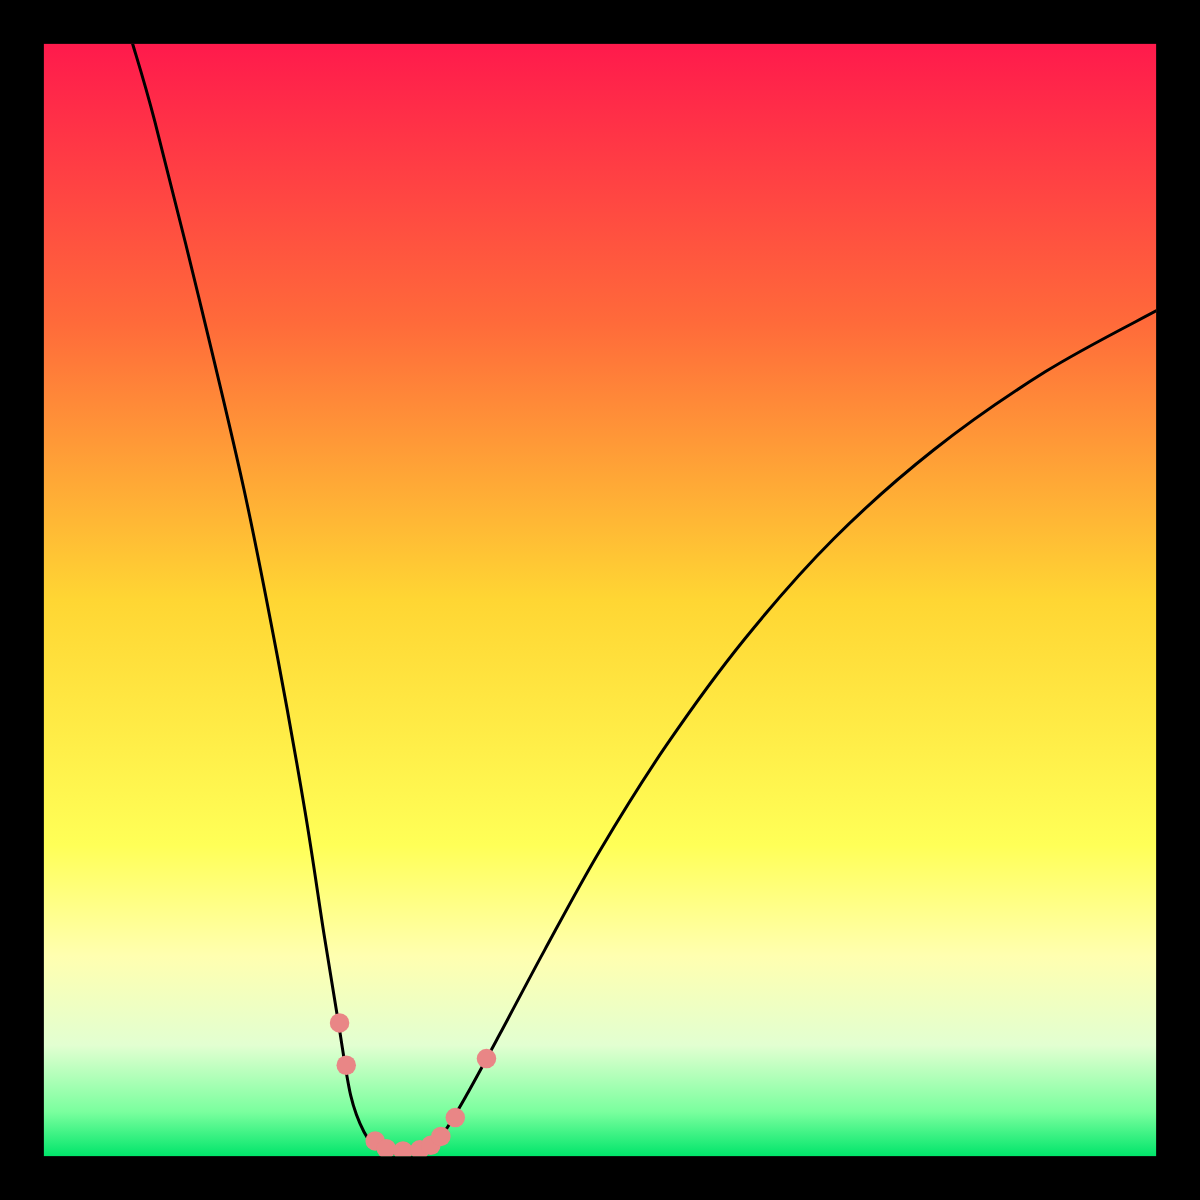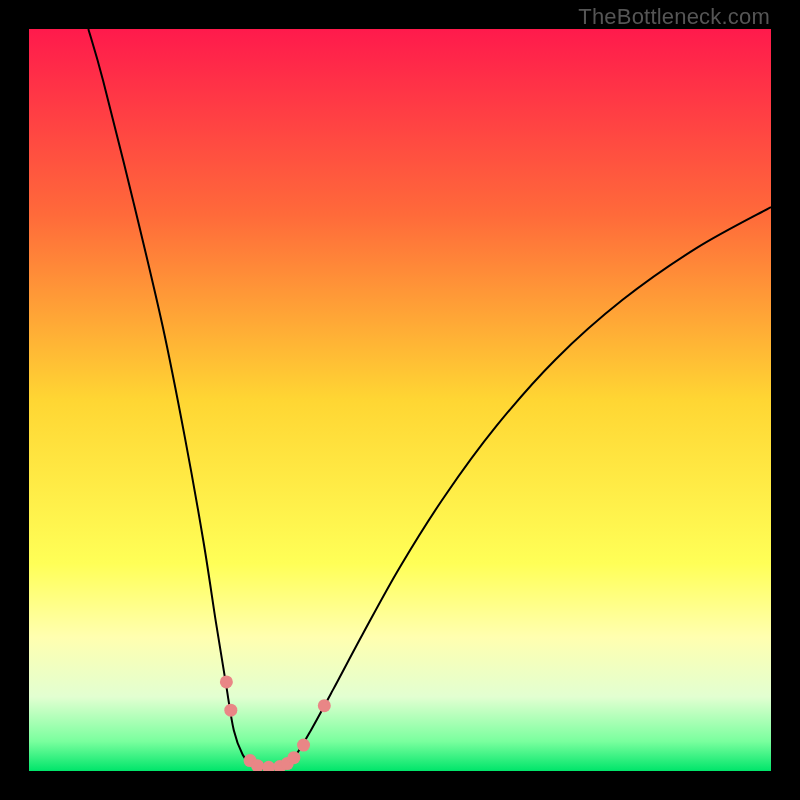--- a/index.html
+++ b/index.html
@@ -49,21 +49,20 @@
     font-size: 22px;
     font-weight: 500;
     letter-spacing: 0.2px;
   }
 </style>
 </head>
 <body>
 
 <div class="frame">
 
-  <div class="watermark">TheBottleneck.com</div>
 
   <div class="plot-area">
     <svg class="gradient-bg" viewBox="0 0 742 742" preserveAspectRatio="none">
       <defs>
         <linearGradient id="bg-grad" x1="0" y1="0" x2="0" y2="1">
             <stop offset="0%" stop-color="#ff1a4c"></stop>
             <stop offset="25%" stop-color="#ff6a3a"></stop>
             <stop offset="50%" stop-color="#ffd633"></stop>
             <stop offset="72%" stop-color="#ffff57"></stop>
             <stop offset="82%" stop-color="#ffffb0"></stop>

